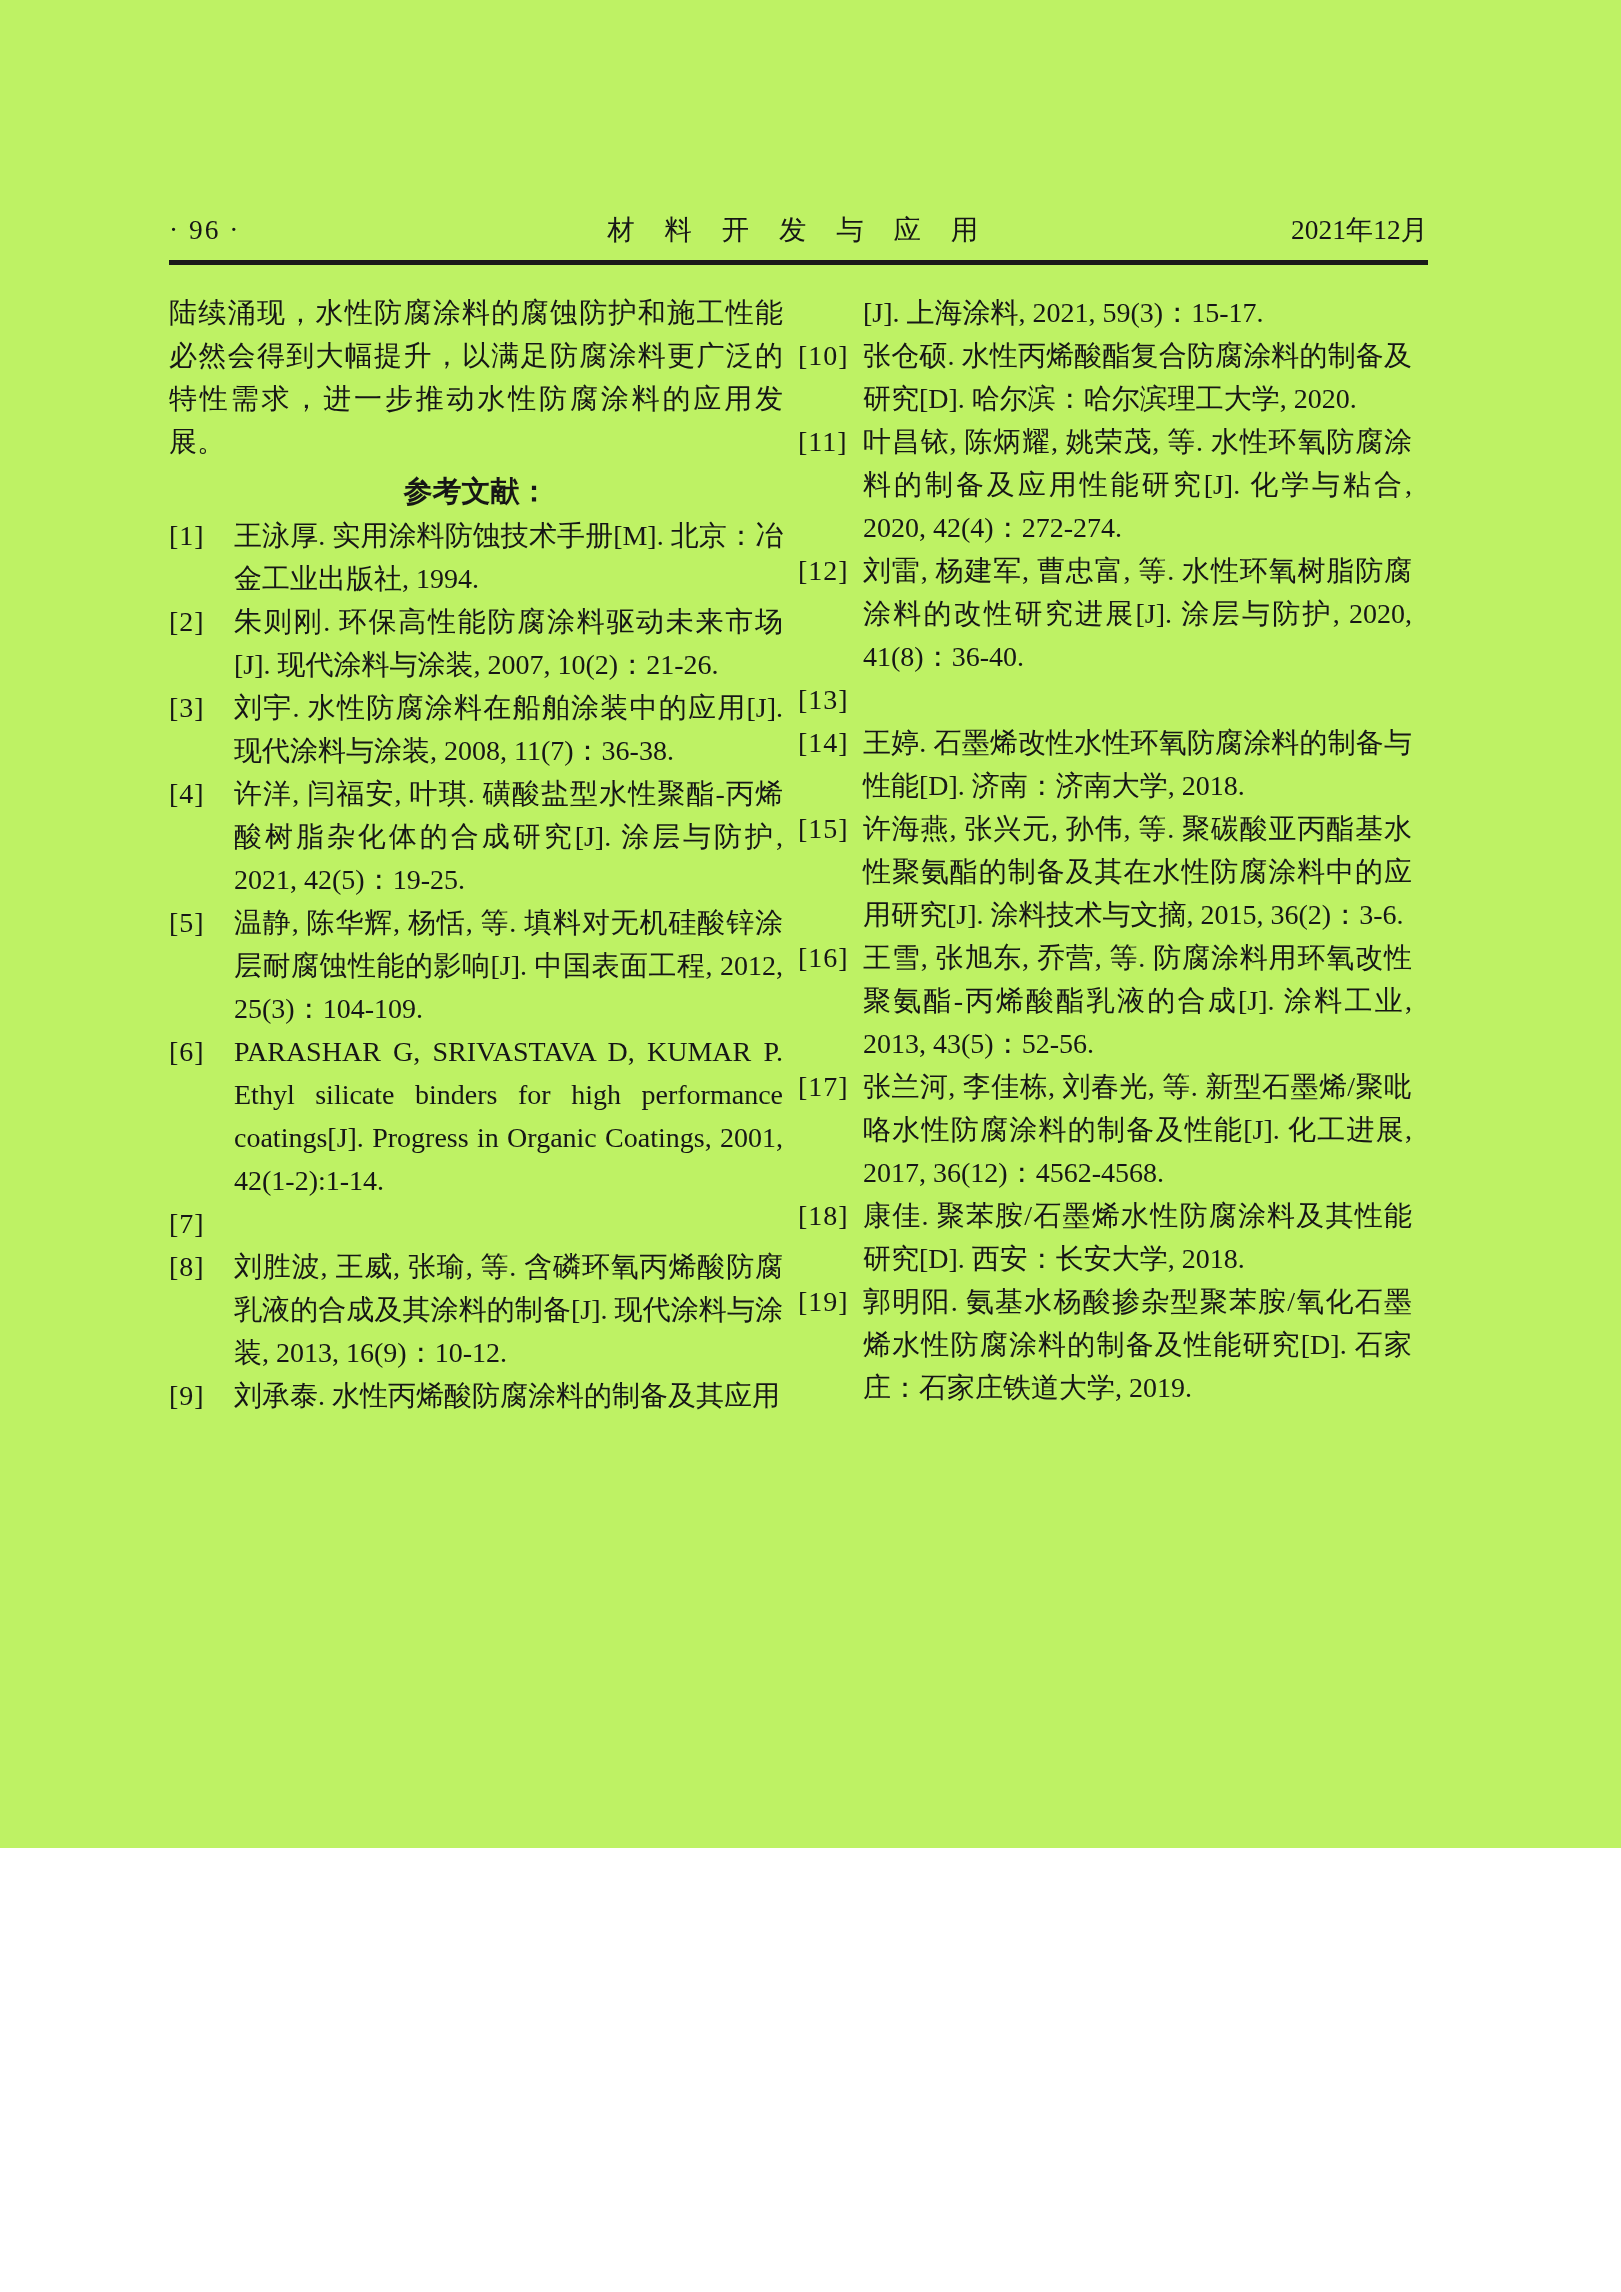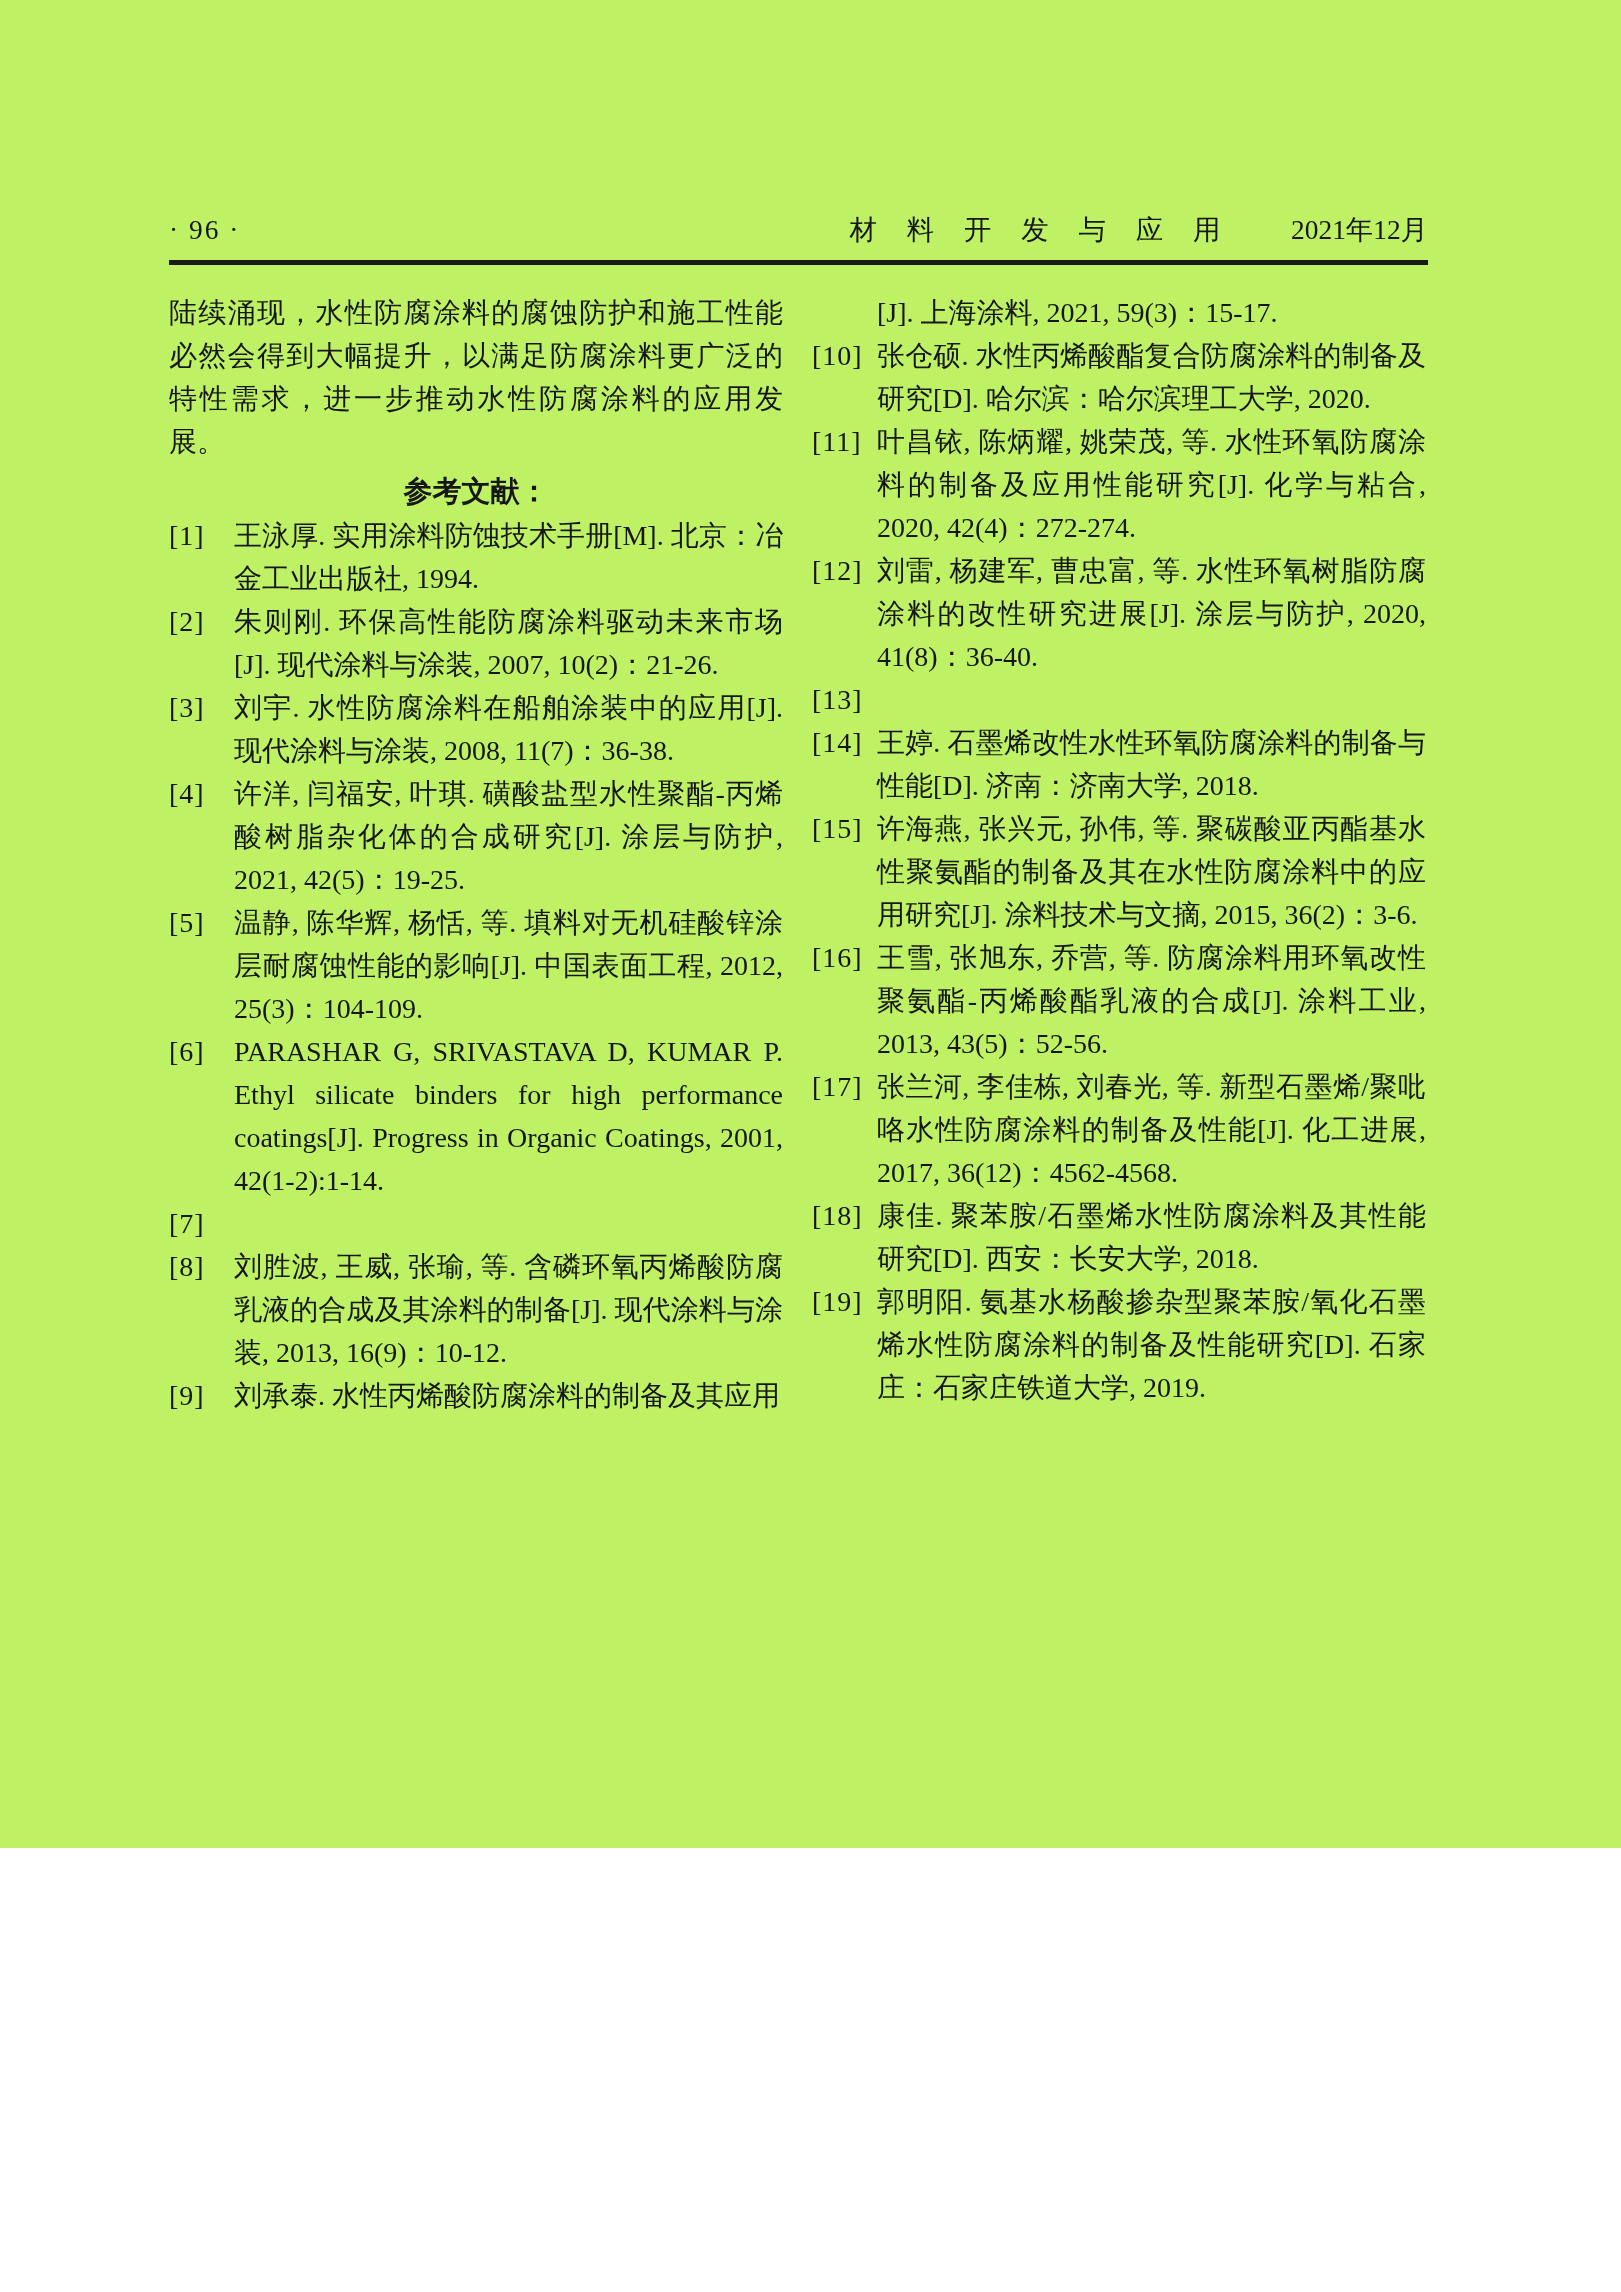--- a/index.html
+++ b/index.html
@@ -24,35 +24,35 @@
   .header {
     display: flex;
     justify-content: space-between;
     align-items: baseline;
     font-size: 27.4px;
     line-height: 33px;
   }
   .header .page-num { width: 196px; letter-spacing: 2px; }
   .header .journal-title {
     flex: 1;
-    text-align: right;
+    text-align: center;
     letter-spacing: 0.42em;
     white-space: nowrap;
   }
   .header .issue-date { width: 196px; text-align: right; }
   .header-rule {
     margin-top: 12.7px;
     height: 4.9px;
     background: #1a1a1a;
     border: none;
   }
   
   .columns {
     display: flex;
-    gap: 29px;
+    gap: 15px;
     margin-top: 26.5px;
   }
   .col {
     width: 614px;
     font-size: 28px;
     line-height: 43px;
     text-align: justify;
   }
   .closing-paragraph { margin: 0; }
   .ref-heading {

